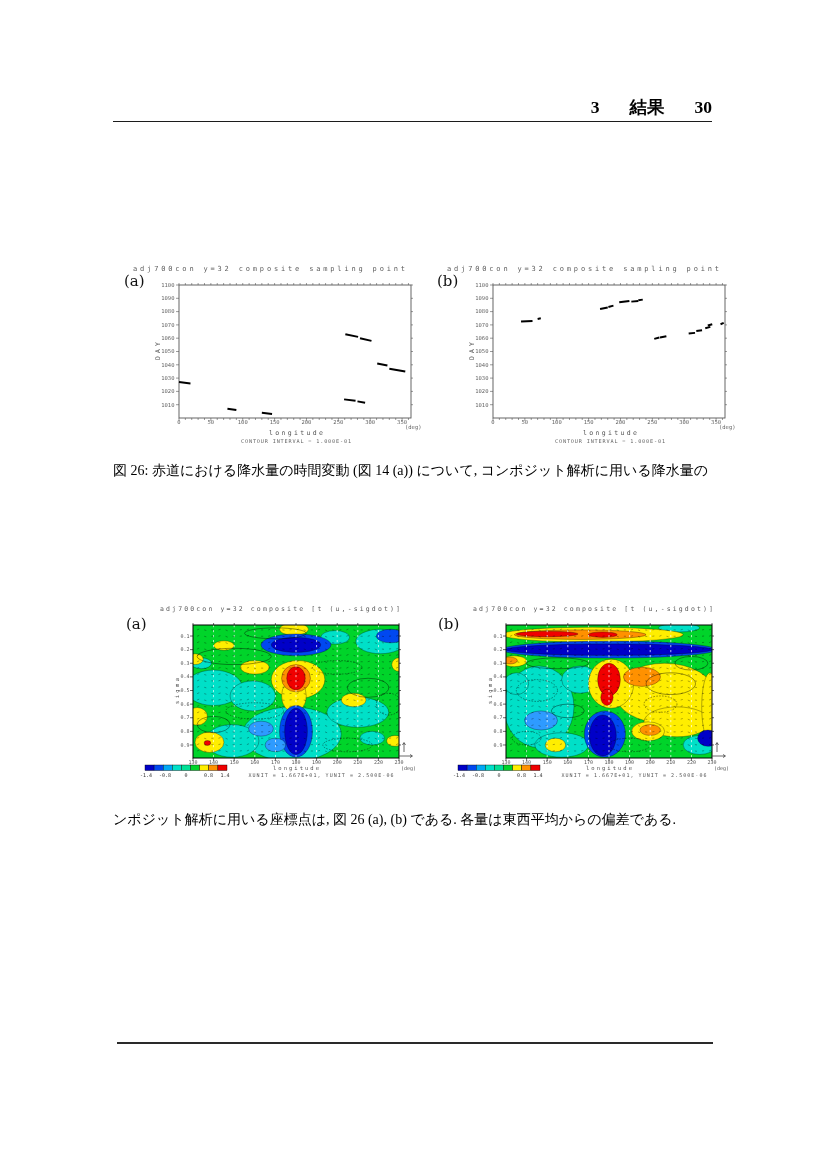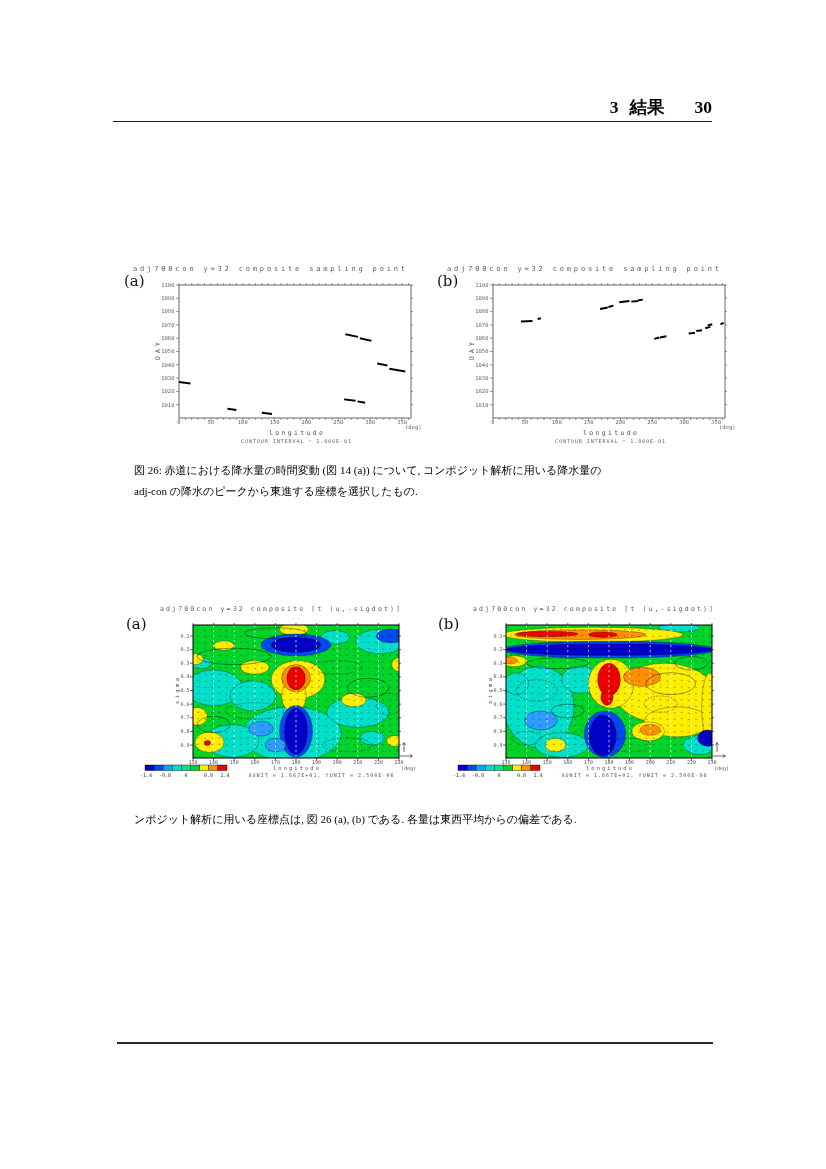--- a/index.html
+++ b/index.html
@@ -1,27 +1,27 @@
 <!DOCTYPE html>
 <html><head>
 <meta charset="utf-8">
 <style>
   html,body{margin:0;padding:0;background:#ffffff;}
   #page{position:relative;width:826px;height:1169px;background:#ffffff;
         font-family:"Liberation Serif","DejaVu Serif",serif;overflow:hidden;}
   .hdr{position:absolute;top:95px;left:113px;width:599px;display:flex;
        justify-content:flex-end;align-items:baseline;font-weight:bold;
        font-size:17.5px;color:#000;}
-  .hsp{margin-left:11px;}
+  .hsp{margin-left:30px;}
   .hsp2{margin-left:30px;}
   .rule{position:absolute;left:113px;top:121px;width:599px;height:1.2px;background:#1c1c1c;}
   .rule2{position:absolute;left:117px;top:1042px;width:596px;height:2px;background:#2a2a2a;}
   .plabel{position:absolute;font-size:15px;color:#111;font-family:"DejaVu Serif",serif;}
   .plot{position:absolute;}
-  .cap{position:absolute;left:113px;width:612px;font-size:11px;line-height:21.4px;color:#000;margin-left:21px;}
+  .cap{position:absolute;left:113px;width:612px;font-size:14px;line-height:21.4px;color:#000;}
   
   .ttl{font-family:"DejaVu Sans Mono",monospace;font-size:7px;fill:#5d5d5d;}
   .ttl2{font-family:"DejaVu Sans Mono",monospace;font-size:6.5px;fill:#5d5d5d;}
   .tk{font-family:"DejaVu Sans Mono",monospace;font-size:5.5px;fill:#666;}
   .tk2{font-family:"DejaVu Sans Mono",monospace;font-size:5px;fill:#555;}
   .axl{font-family:"DejaVu Sans Mono",monospace;font-size:6.5px;fill:#555;}
   .axl2{font-family:"DejaVu Sans Mono",monospace;font-size:5.5px;fill:#555;}
   .fn{font-family:"DejaVu Sans Mono",monospace;font-size:5.2px;fill:#666;}
   .fn2{font-family:"DejaVu Sans Mono",monospace;font-size:5px;fill:#555;}
   .cbl{font-family:"DejaVu Sans Mono",monospace;font-size:5px;fill:#333;}
@@ -307,21 +307,20 @@
         <line x1="259.6703296703297" y1="75.545" x2="266.0439560439561" y2="74.88"></line>
         <line x1="267.31868131868134" y1="72.885" x2="273.05494505494505" y2="72.22"></line>
         <line x1="276.24175824175825" y1="70.225" x2="281.34065934065933" y2="68.89500000000001"></line>
         <line x1="278.79120879120876" y1="67.565" x2="283.2527472527472" y2="66.235"></line>
         <line x1="291.53846153846155" y1="66.235" x2="294.72527472527474" y2="64.905"></line>
       </g>
     </svg>
 
   <div class="cap" style="top:460px;">
     <div>図 26: 赤道における降水量の時間変動 (図 14 (a)) について, コンポジット解析に用いる降水量の</div>
-    <div>adj-con の降水のピークから東進する座標を選択したもの.</div>
   </div>
 
   <span class="plabel" style="left:126px;top:615px;">(a)</span>
   <svg id="fig27a" class="plot" style="left:115px;top:598px;" width="330" height="195">
       <text x="45" y="13" class="ttl2" textLength="240" lengthAdjust="spacing">adj700con y=32 composite [t (u,-sigdot)]</text>
       <defs>
         <clipPath id="fig27a-clip">
           <rect x="78" y="27" width="206" height="133"></rect>
         </clipPath>
       </defs>

